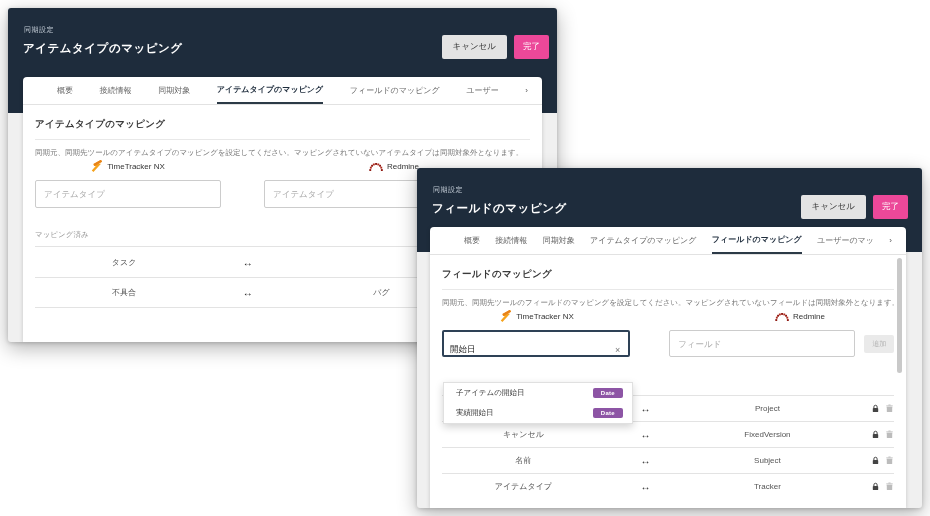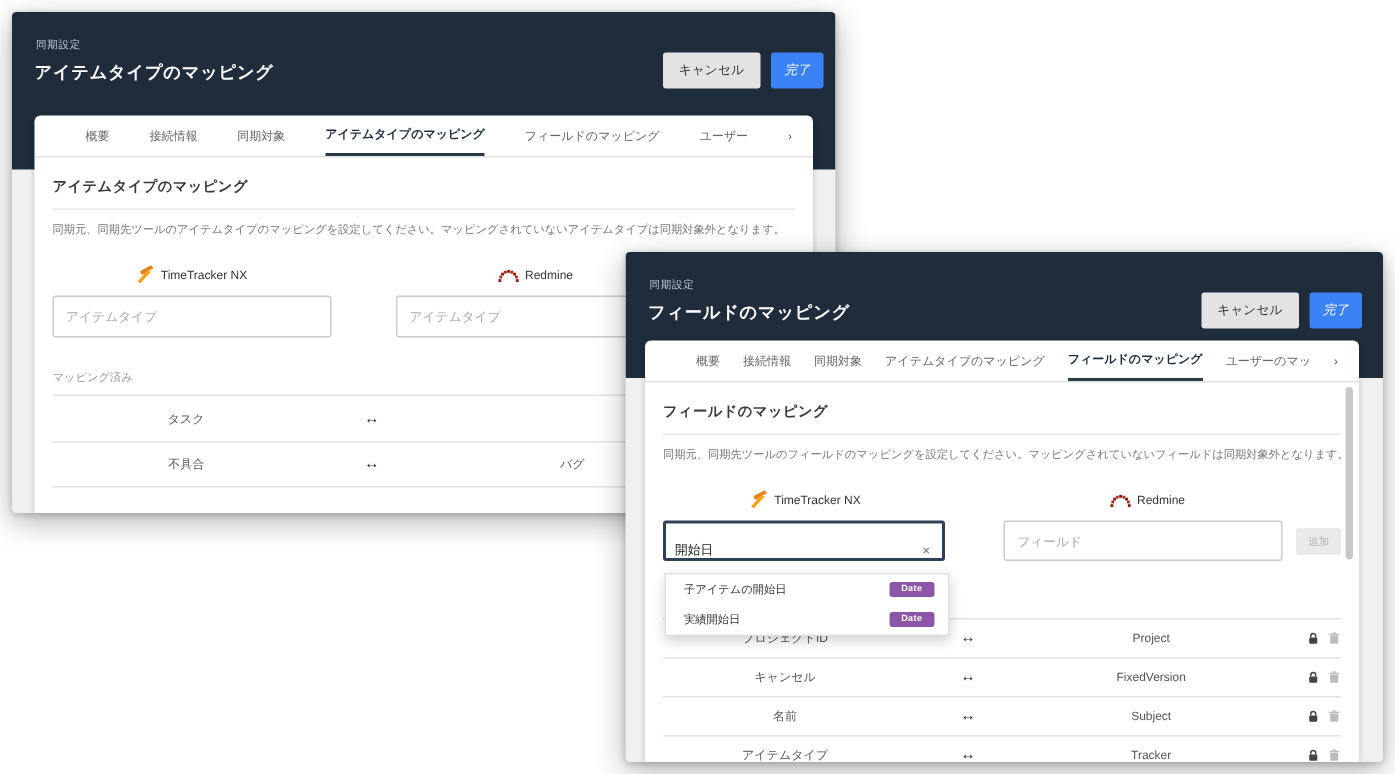--- a/index.html
+++ b/index.html
@@ -18,40 +18,40 @@
   #win2 .win-header { height:84px; }
 
   .breadcrumb { position:absolute; left:16px; top:17px; font-size:7px; color:#c3ccd6; letter-spacing:.5px; }
   .win-title  { position:absolute; left:15px; top:33px; font-size:11.5px; font-weight:600; color:#ffffff; letter-spacing:.5px; }
 
   .header-actions { position:absolute; top:27px; display:flex; gap:7px; }
   #win1 .header-actions { right:8px; }
   #win2 .header-actions { right:14px; }
   .btn { font-family:inherit; font-size:8.5px; border:none; border-radius:2px; cursor:pointer; }
   .btn-cancel { background:#e3e3e3; color:#333; padding:6px 11px; }
-  .btn-done   { background:#3b82f6; color:#fff; padding:6px 9px;font-style:italic; }
+  .btn-done   { background:#ec4899; color:#fff; padding:6px 9px; }
 
   
   .card { position:absolute; background:#fff; border-radius:4px 4px 0 0;
           box-shadow:0 1px 4px rgba(0,0,0,.18); overflow:hidden; }
   #win1 .card { left:15px; top:69px; width:519px; height:265px; }
   #win2 .card { left:13px; top:59px; width:476px; height:281px; }
 
   .tabbar { height:28px; display:flex; align-items:stretch; justify-content:space-between;
             padding:0 14px 0 34px; border-bottom:1px solid #e2e2e2; }
   .tab { display:flex; align-items:center; font-size:8px; color:#666; white-space:nowrap; cursor:pointer; }
   .tab.active { color:#1e2c3c; font-weight:700; border-bottom:2px solid #2c3a47; }
   .tab-overflow { display:flex; align-items:center; font-size:8px; color:#555; cursor:pointer; }
 
   .content { padding:0 12px; position:relative; }
   .section-title { font-size:9.5px; font-weight:700; color:#3a3a3a; margin-top:13px; letter-spacing:.3px; }
   .divider { border:none; border-top:1px solid #e8e8e8; margin-top:8px; }
   .desc { font-size:7.5px; color:#777; margin-top:8px; white-space:nowrap; overflow:hidden; }
 
-  .cols { display:flex; margin-top:19px; }
+  .cols { display:flex; margin-top:2px;justify-content:space-between; }
   .col-head { display:flex; align-items:center; justify-content:center; gap:4px;
               font-size:8px; color:#333; }
   #win1 .col-head { width:186px; margin-right:43px; }
   #win2 .col-head.left { width:190px; margin-right:39px; }
   #win2 .col-head.right { width:188px; }
 
   .inputs-row { display:flex; margin-top:8px; align-items:center; }
   .tinput { height:28px; border:1px solid #ccc; border-radius:2px; font-family:inherit;
             font-size:8.5px; color:#333; padding:0 8px; background:#fff; }
   .tinput::placeholder { color:#a8a8a8; }

